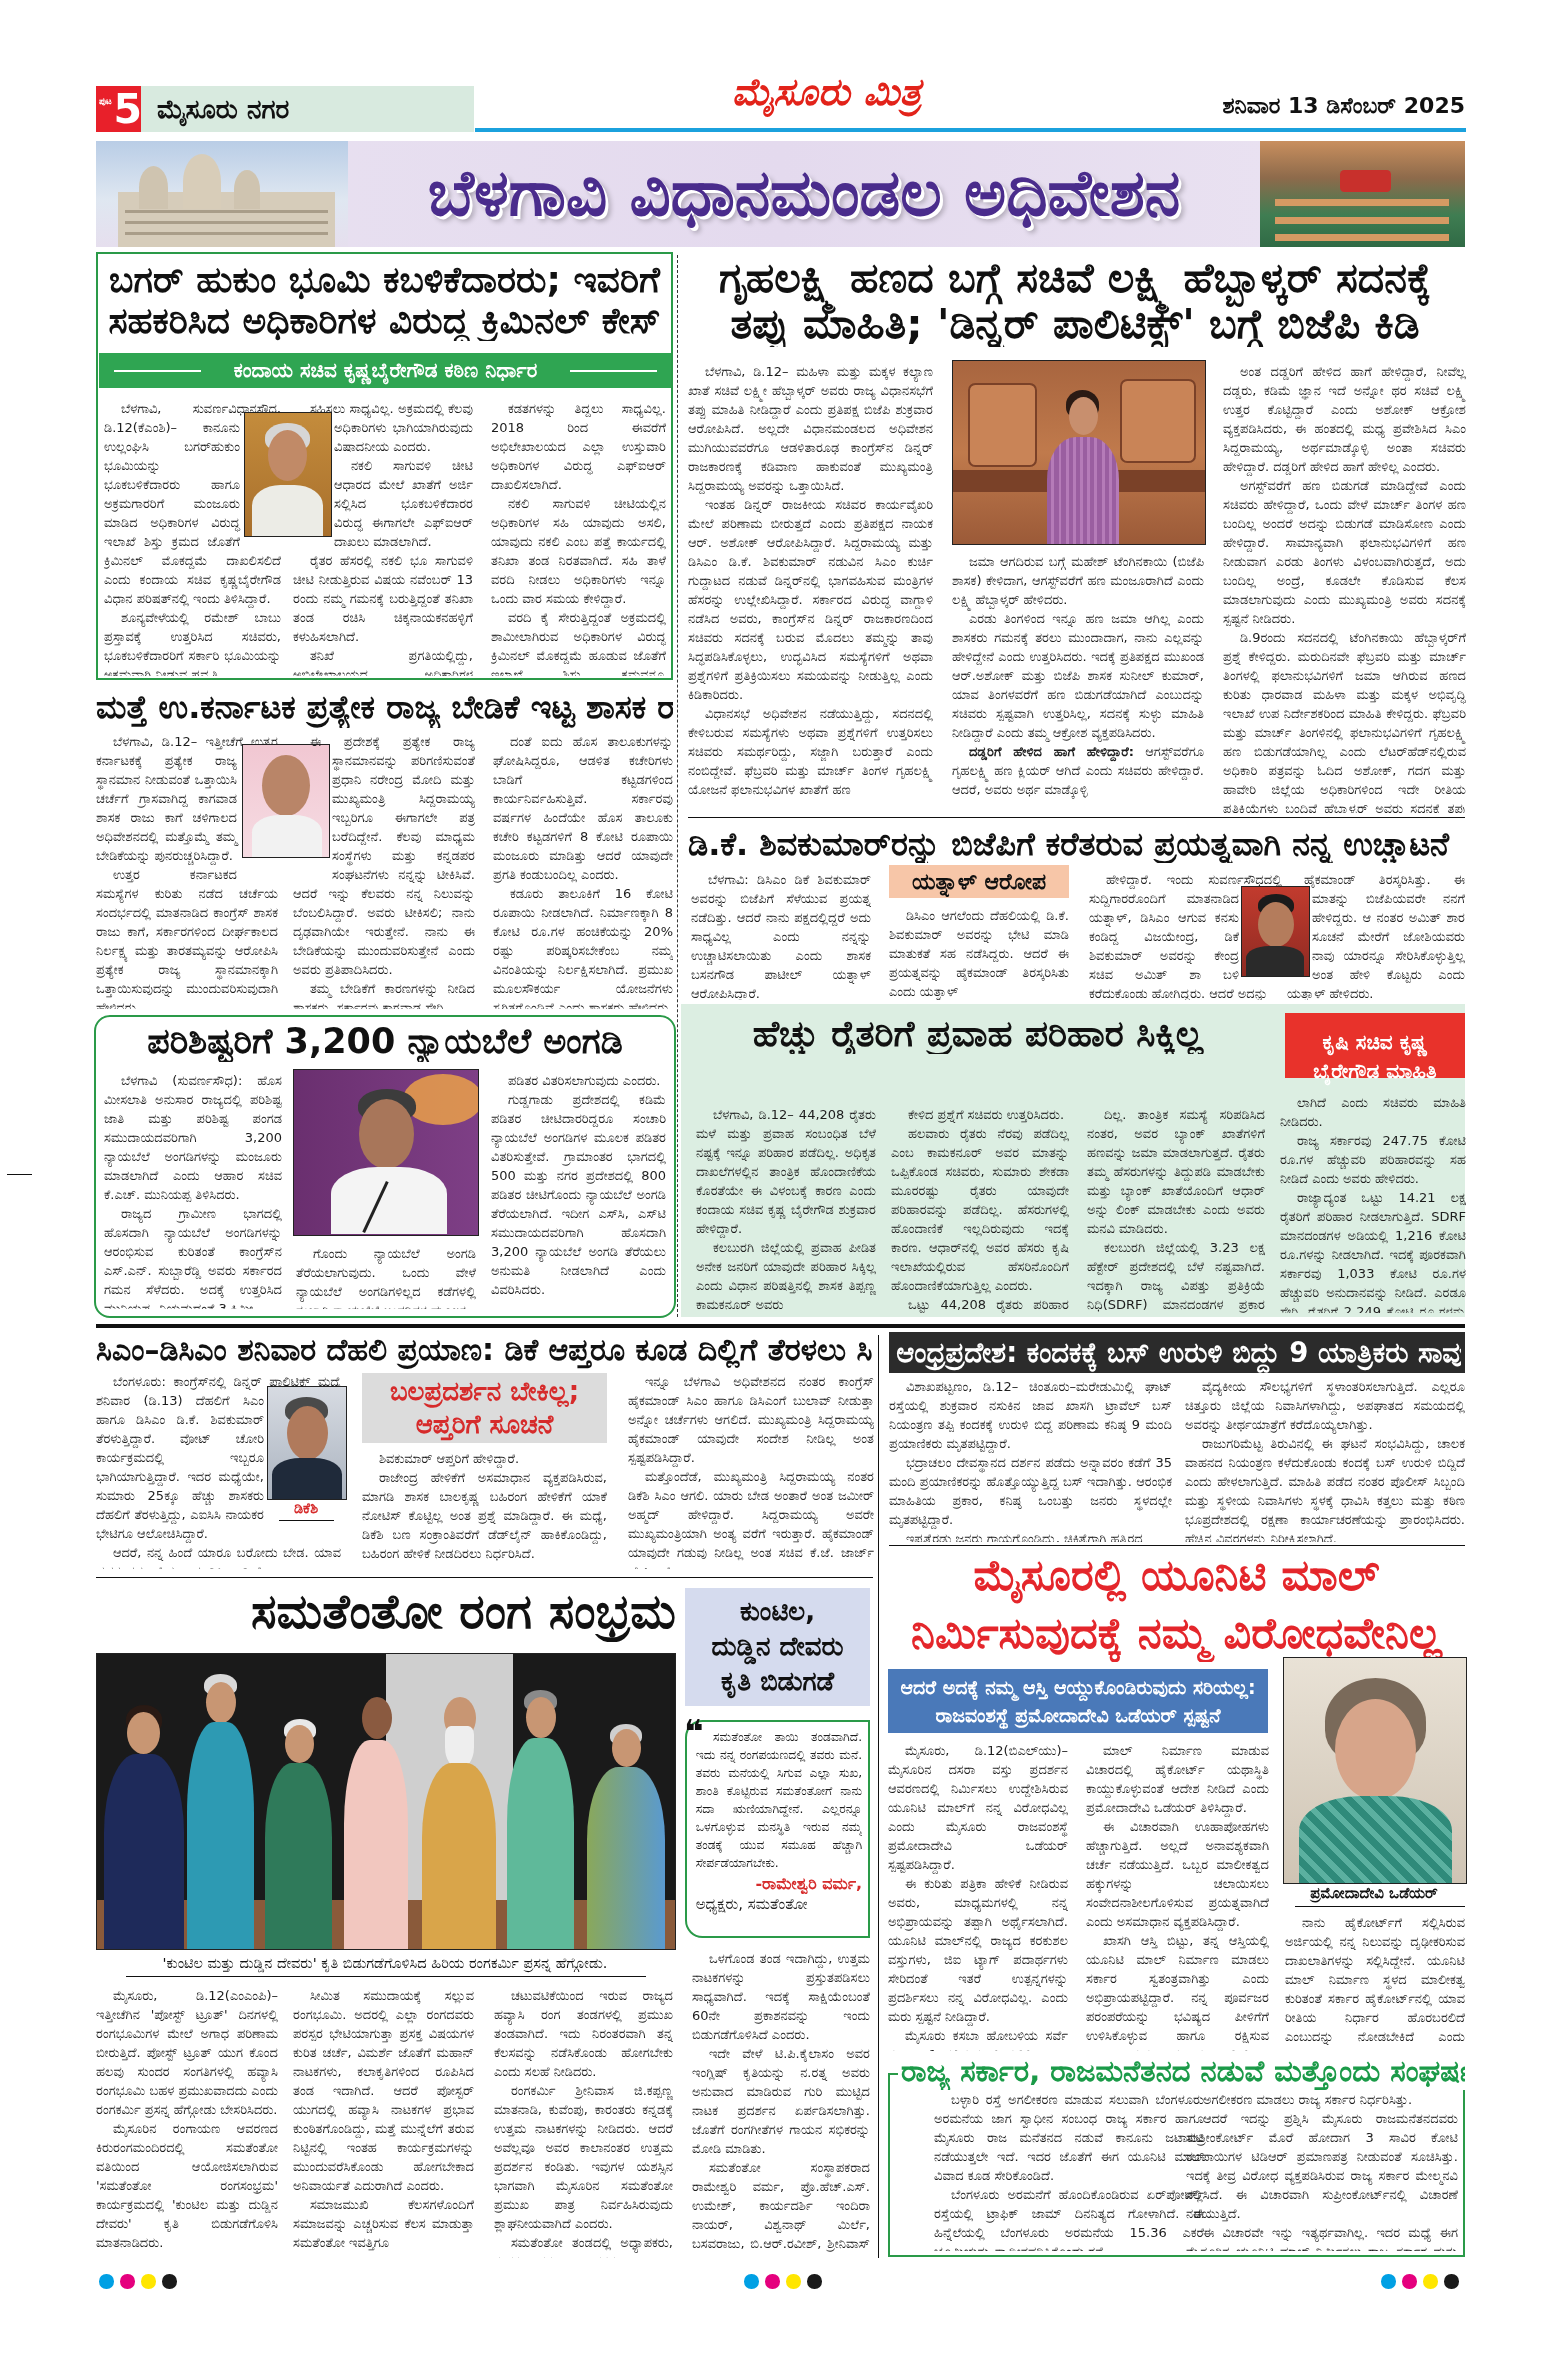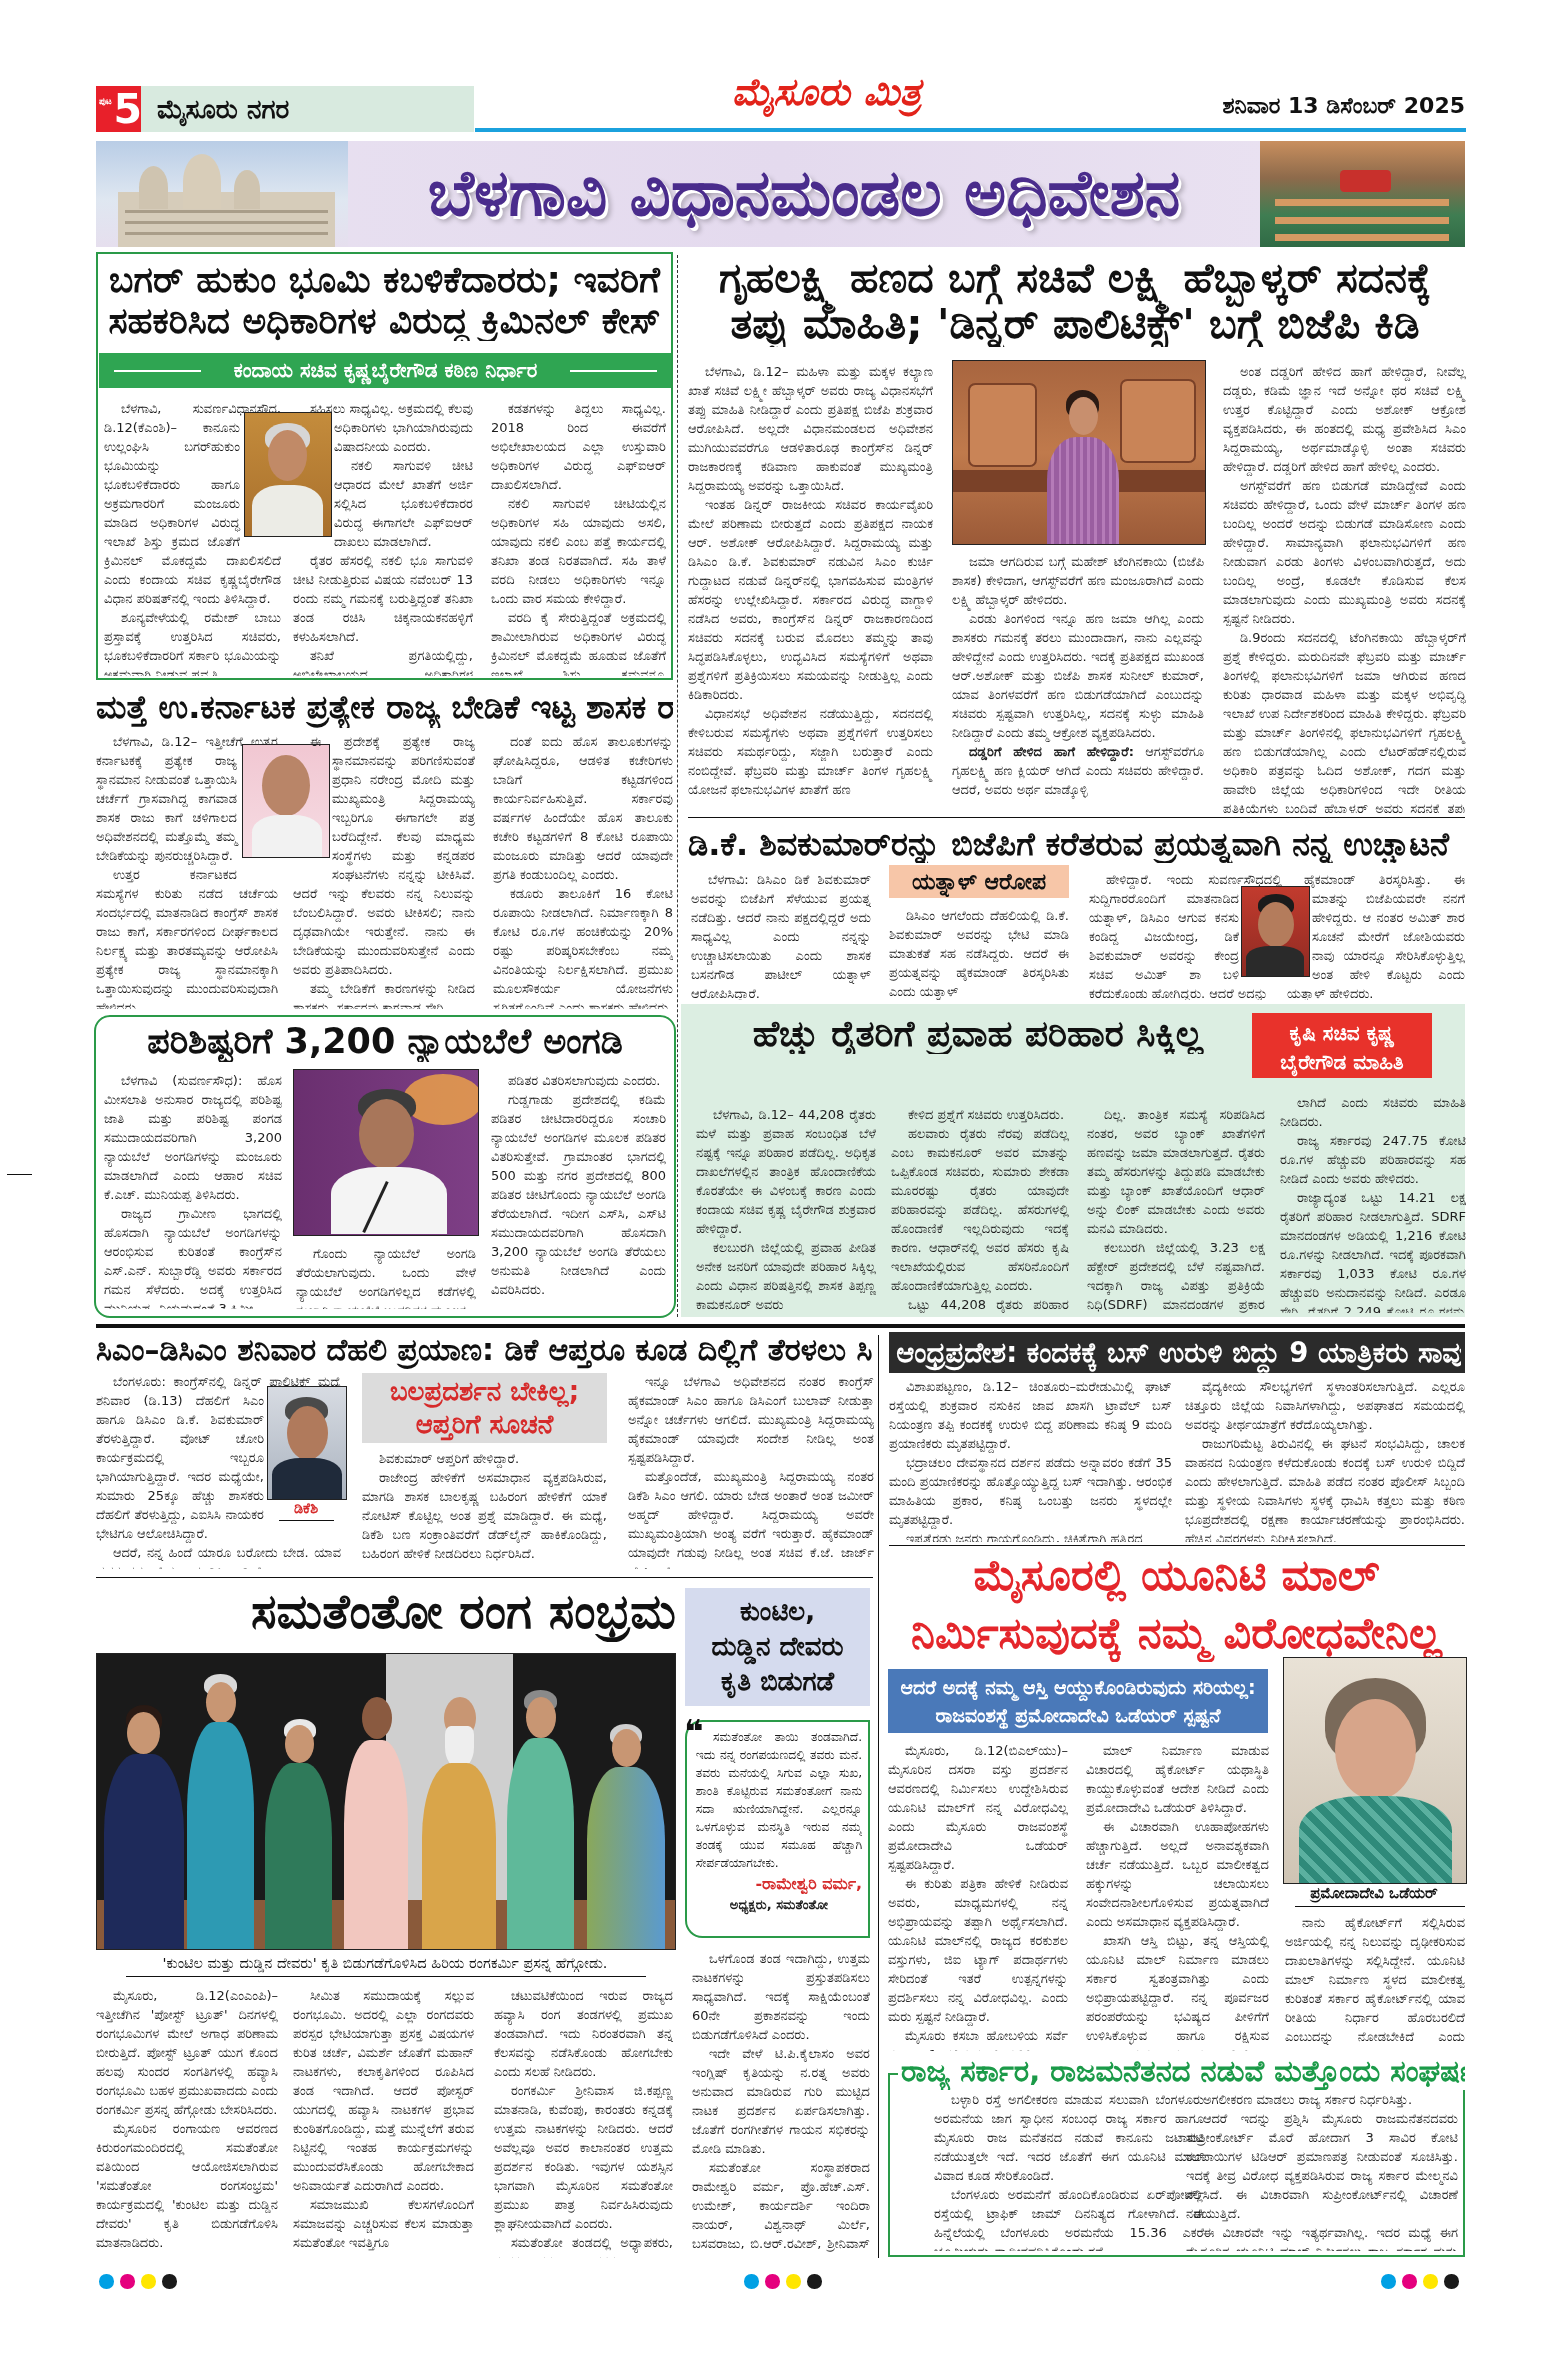--- a/index.html
+++ b/index.html
@@ -214,21 +214,21 @@
   </div>
   <div class="col" style="left:491px;top:1071px;width:175px;height:238px;">
     <p>ಪಡಿತರ ವಿತರಿಸಲಾಗುವುದು ಎಂದರು.</p>
     <p>ಗುಡ್ಡಗಾಡು ಪ್ರದೇಶದಲ್ಲಿ ಕಡಿಮೆ ಪಡಿತರ ಚೀಟಿದಾರರಿದ್ದರೂ ಸಂಚಾರಿ ನ್ಯಾಯಬೆಲೆ ಅಂಗಡಿಗಳ ಮೂಲಕ ಪಡಿತರ ವಿತರಿಸುತ್ತೇವೆ. ಗ್ರಾಮಾಂತರ ಭಾಗದಲ್ಲಿ 500 ಮತ್ತು ನಗರ ಪ್ರದೇಶದಲ್ಲಿ 800 ಪಡಿತರ ಚೀಟಿಗೊಂದು ನ್ಯಾಯಬೆಲೆ ಅಂಗಡಿ ತೆರೆಯಲಾಗಿದೆ. ಇದೀಗ ಎಸ್‌ಸಿ, ಎಸ್‌ಟಿ ಸಮುದಾಯದವರಿಗಾಗಿ ಹೊಸದಾಗಿ 3,200 ನ್ಯಾಯಬೆಲೆ ಅಂಗಡಿ ತೆರೆಯಲು ಅನುಮತಿ ನೀಡಲಾಗಿದೆ ಎಂದು ವಿವರಿಸಿದರು.</p>
   </div>
 
   <div class="abs" style="left:681px;top:1004px;width:784px;height:313px;background:var(--tint);"></div>
   <div class="hl" style="left:692px;top:1013px;width:572px;text-align:center;font-size:36px;line-height:41px;">
     <div>ಹೆಚ್ಚು ರೈತರಿಗೆ ಪ್ರವಾಹ ಪರಿಹಾರ ಸಿಕ್ಕಿಲ್ಲ</div>
   </div>
-  <div class="tag" style="left:1252px;top:1013px;width:180px;height:65px;background:#e8322b;color:#fff;font-size:20px;line-height:29px;padding-top:6px;">
+  <div class="tag" style="left:1285px;top:1013px;width:180px;height:65px;background:#e8322b;color:#fff;font-size:20px;line-height:29px;padding-top:15px;">
     <div>ಕೃಷಿ ಸಚಿವ ಕೃಷ್ಣ</div>
     <div>ಬೈರೇಗೌಡ ಮಾಹಿತಿ</div>
   </div>
   <div class="col" style="left:696px;top:1105px;width:180px;height:208px;">
     <p>ಬೆಳಗಾವಿ, ಡಿ.12– 44,208 ರೈತರು ಮಳೆ ಮತ್ತು ಪ್ರವಾಹ ಸಂಬಂಧಿತ ಬೆಳೆ ನಷ್ಟಕ್ಕೆ ಇನ್ನೂ ಪರಿಹಾರ ಪಡೆದಿಲ್ಲ. ಅಧಿಕೃತ ದಾಖಲೆಗಳಲ್ಲಿನ ತಾಂತ್ರಿಕ ಹೊಂದಾಣಿಕೆಯ ಕೊರತೆಯೇ ಈ ವಿಳಂಬಕ್ಕೆ ಕಾರಣ ಎಂದು ಕಂದಾಯ ಸಚಿವ ಕೃಷ್ಣ ಬೈರೇಗೌಡ ಶುಕ್ರವಾರ ಹೇಳಿದ್ದಾರೆ.</p>
     <p>ಕಲಬುರಗಿ ಜಿಲ್ಲೆಯಲ್ಲಿ ಪ್ರವಾಹ ಪೀಡಿತ ಅನೇಕ ಜನರಿಗೆ ಯಾವುದೇ ಪರಿಹಾರ ಸಿಕ್ಕಿಲ್ಲ ಎಂದು ವಿಧಾನ ಪರಿಷತ್ತಿನಲ್ಲಿ ಶಾಸಕ ತಿಪ್ಪಣ್ಣ ಕಾಮಕನೂರ್ ಅವರು</p>
   </div>
   <div class="col" style="left:891px;top:1105px;width:178px;height:208px;">
     <p>ಕೇಳಿದ ಪ್ರಶ್ನೆಗೆ ಸಚಿವರು ಉತ್ತರಿಸಿದರು.</p>
     <p>ಹಲವಾರು ರೈತರು ನೆರವು ಪಡೆದಿಲ್ಲ ಎಂಬ ಕಾಮಕನೂರ್ ಅವರ ಮಾತನ್ನು ಒಪ್ಪಿಕೊಂಡ ಸಚಿವರು, ಸುಮಾರು ಶೇಕಡಾ ಮೂರರಷ್ಟು ರೈತರು ಯಾವುದೇ ಪರಿಹಾರವನ್ನು ಪಡೆದಿಲ್ಲ. ಹೆಸರುಗಳಲ್ಲಿ ಹೊಂದಾಣಿಕೆ ಇಲ್ಲದಿರುವುದು ಇದಕ್ಕೆ ಕಾರಣ. ಆಧಾರ್‌ನಲ್ಲಿ ಅವರ ಹೆಸರು ಕೃಷಿ ಇಲಾಖೆಯಲ್ಲಿರುವ ಹೆಸರಿನೊಂದಿಗೆ ಹೊಂದಾಣಿಕೆಯಾಗುತ್ತಿಲ್ಲ ಎಂದರು.</p>
@@ -333,21 +333,21 @@
     <div class="person" style="left:487px;top:0;width:84px;height:295px;">
       <div class="hair" style="left:26px;top:70px;width:32px;height:22px;background:#cfcfcf;"></div>
       <div class="head" style="left:27.5px;top:75px;width:29px;height:38px;"></div>
       <div class="torso" style="left:2.9px;top:113px;width:78px;height:182px;background:linear-gradient(90deg,#8aa85a,#5a9ad0);"></div>
     </div>
   </div>
   <div class="abs" style="left:685px;top:1720px;width:185px;height:218px;border:2.2px solid var(--green);border-radius:17.4px 0 0 17.4px;box-sizing:border-box;padding:5.8px 5.8px 4.3px 8.7px;">
     <span class="abs" style="left:-2.9px;top:-7.2px;font-size:33px;font-weight:bold;color:#111;line-height:33px;">❝</span>
     <div style="font-size:12.3px;line-height:18px;text-align:justify;text-indent:1.4em;height:145px;overflow:hidden;">ಸಮತೆಂತೋ ತಾಯಿ ತಂಡವಾಗಿದೆ. ಇದು ನನ್ನ ರಂಗಪಯಣದಲ್ಲಿ ತವರು ಮನೆ. ತವರು ಮನೆಯಲ್ಲಿ ಸಿಗುವ ಎಲ್ಲಾ ಸುಖ, ಶಾಂತಿ ಕೊಟ್ಟಿರುವ ಸಮತೆಂತೋಗೆ ನಾನು ಸದಾ ಋಣಿಯಾಗಿದ್ದೇನೆ. ಎಲ್ಲರನ್ನೂ ಒಳಗೊಳ್ಳುವ ಮನಸ್ಥಿತಿ ಇರುವ ನಮ್ಮ ತಂಡಕ್ಕೆ ಯುವ ಸಮೂಹ ಹೆಚ್ಚಾಗಿ ಸೇರ್ಪಡೆಯಾಗಬೇಕು.</div>
     <div style="color:#d62b2b;font-weight:bold;font-size:16px;line-height:22px;text-align:right;white-space:nowrap;">-ರಾಮೇಶ್ವರಿ ವರ್ಮ,</div>
-    <div style="font-size:13px;line-height:19px;text-align:center;white-space:nowrap;font-weight:bold;">ಅಧ್ಯಕ್ಷರು, ಸಮತೆಂತೋ</div>
+    <div style="font-size:15px;line-height:19px;text-align:left;white-space:nowrap;">ಅಧ್ಯಕ್ಷರು, ಸಮತೆಂತೋ</div>
   </div>
   <div class="caption" style="left:96px;top:1954px;width:578px;">'ಕುಂಟಿಲ ಮತ್ತು ದುಡ್ಡಿನ ದೇವರು' ಕೃತಿ ಬಿಡುಗಡೆಗೊಳಿಸಿದ ಹಿರಿಯ ರಂಗಕರ್ಮಿ ಪ್ರಸನ್ನ ಹೆಗ್ಗೋಡು.</div>
   <div class="rule" style="left:126px;top:1976px;width:520px;height:1.4px;"></div>
   <div class="col" style="left:96px;top:1986px;width:182px;height:272px;">
     <p>ಮೈಸೂರು, ಡಿ.12(ಎಂಎಂಪಿ)– ಇತ್ತೀಚೆಗಿನ 'ಪೋಸ್ಟ್ ಟ್ರೂತ್' ದಿನಗಳಲ್ಲಿ ರಂಗಭೂಮಿಗಳ ಮೇಲೆ ಅಗಾಧ ಪರಿಣಾಮ ಬೀರುತ್ತಿದೆ. ಪೋಸ್ಟ್ ಟ್ರೂತ್ ಯುಗ ಕೊಂದ ಹಲವು ಸುಂದರ ಸಂಗತಿಗಳಲ್ಲಿ ಹವ್ಯಾಸಿ ರಂಗಭೂಮಿ ಬಹಳ ಪ್ರಮುಖವಾದದು ಎಂದು ರಂಗಕರ್ಮಿ ಪ್ರಸನ್ನ ಹೆಗ್ಗೋಡು ಬೇಸರಿಸಿದರು.</p>
     <p>ಮೈಸೂರಿನ ರಂಗಾಯಣ ಆವರಣದ ಕಿರುರಂಗಮಂದಿರದಲ್ಲಿ ಸಮತೆಂತೋ ವತಿಯಿಂದ ಆಯೋಜಿಸಲಾಗಿರುವ 'ಸಮತೆಂತೋ ರಂಗಸಂಭ್ರಮ' ಕಾರ್ಯಕ್ರಮದಲ್ಲಿ 'ಕುಂಟಿಲ ಮತ್ತು ದುಡ್ಡಿನ ದೇವರು' ಕೃತಿ ಬಿಡುಗಡೆಗೊಳಿಸಿ ಮಾತನಾಡಿದರು.</p>
 
   </div>
   <div class="col" style="left:293px;top:1986px;width:181px;height:272px;">
     <p>ಸೀಮಿತ ಸಮುದಾಯಕ್ಕೆ ಸಲ್ಲುವ ರಂಗಭೂಮಿ. ಅದರಲ್ಲಿ ಎಲ್ಲಾ ರಂಗದವರು ಪರಸ್ಪರ ಭೇಟಿಯಾಗುತ್ತಾ ಪ್ರಸಕ್ತ ವಿಷಯಗಳ ಕುರಿತ ಚರ್ಚೆ, ವಿಮರ್ಶೆ ಜೊತೆಗೆ ಮಹಾನ್ ನಾಟಕಗಳು, ಕಲಾಕೃತಿಗಳಿಂದ ರೂಪಿಸಿದ ತಂಡ ಇದಾಗಿದೆ. ಆದರೆ ಪೋಸ್ಟರ್ ಯುಗದಲ್ಲಿ ಹವ್ಯಾಸಿ ನಾಟಕಗಳ ಪ್ರಭಾವ ಕುಂಠಿತಗೊಂಡಿದ್ದು, ಮತ್ತೆ ಮುನ್ನೆಲೆಗೆ ತರುವ ನಿಟ್ಟಿನಲ್ಲಿ ಇಂತಹ ಕಾರ್ಯಕ್ರಮಗಳನ್ನು ಮುಂದುವರೆಸಿಕೊಂಡು ಹೋಗಬೇಕಾದ ಅನಿವಾರ್ಯತೆ ಎದುರಾಗಿದೆ ಎಂದರು.</p>

